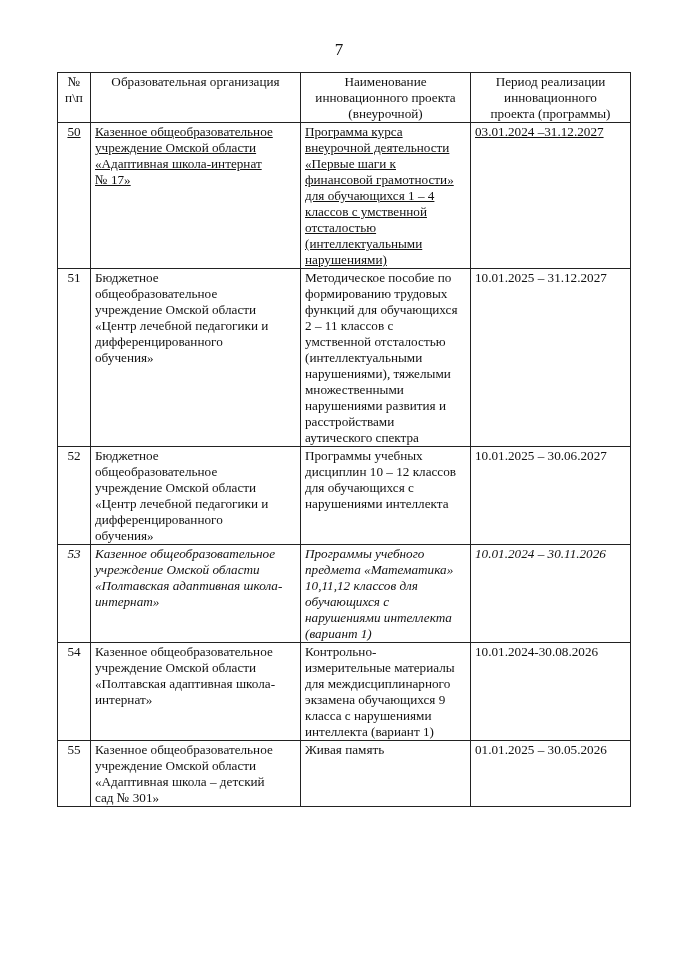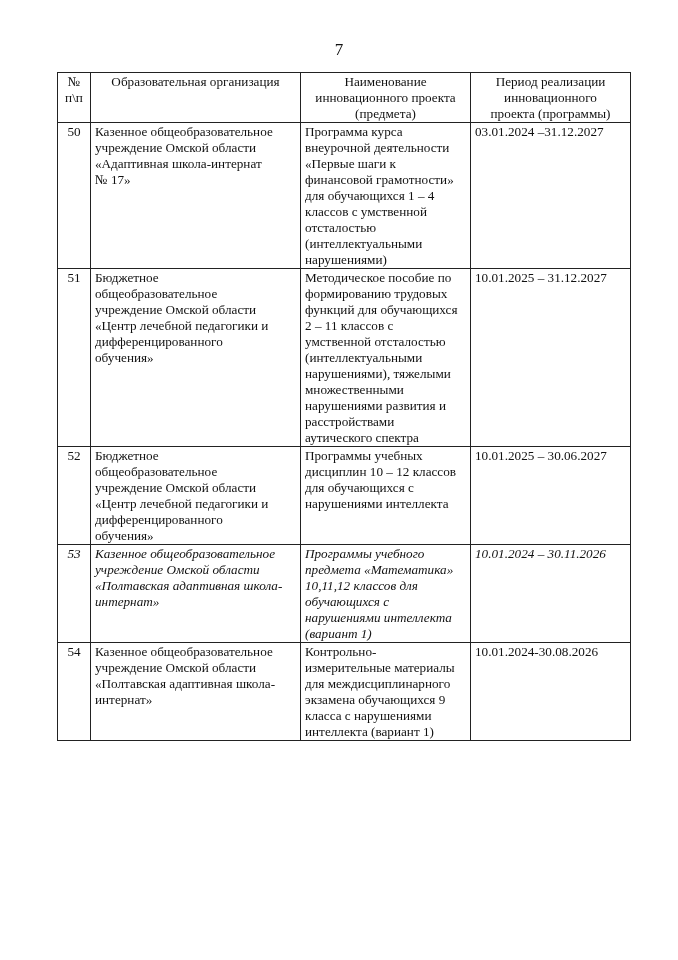--- a/index.html
+++ b/index.html
@@ -13,21 +13,21 @@
                    padding: 1px 4px 0 4px; font-weight: normal; }
   table.projects th { text-align: center; }
   col.c-num { width: 33px; }
   col.c-org { width: 210px; }
   col.c-name { width: 170px; }
   col.c-period { width: 160px; }
   td.num { text-align: center; padding-left: 2px; padding-right: 2px; }
   td.period { padding-left: 8px; white-space: nowrap; }
   .ml { white-space: pre-line; }
   tr.h-head { height: 48px; }
-  tr.h-50 { height: 142px; }
+  tr.h-50 { height: 142px; text-decoration: underline; }
   tr.h-51 { height: 146px; }
   tr.h-52 { height: 94px; }
   tr.h-53 { height: 95px; font-style: italic; }
   tr.h-54 { height: 97px; }
   tr.h-55 { height: 63px; }
   tr.h-56 { height: 79px; }
 </style>
 </head>
 <body>
 
@@ -40,21 +40,21 @@
       <col class="c-name">
       <col class="c-period">
   </colgroup>
   <thead>
     <tr class="h-head">
       <th class="ml">№
 п\п</th>
       <th class="ml">Образовательная организация</th>
       <th class="ml">Наименование
 инновационного проекта
-(предмета)</th>
+(внеурочной)</th>
       <th class="ml">Период реализации
 инновационного
 проекта (программы)</th>
     </tr>
   </thead>
   <tbody>
     <tr class="h-50">
       <td class="num">50</td>
       <td class="ml">Казенное общеобразовательное
 учреждение Омской области
@@ -127,14 +127,23 @@
 «Полтавская адаптивная школа-
 интернат»</td>
       <td class="ml">Контрольно-
 измерительные материалы
 для междисциплинарного
 экзамена обучающихся 9
 класса с нарушениями
 интеллекта (вариант 1)</td>
       <td class="period">10.01.2024-30.08.2026</td>
     </tr>
+    <tr class="h-55">
+      <td class="num">55</td>
+      <td class="ml">Казенное общеобразовательное
+учреждение Омской области
+«Адаптивная школа – детский
+сад № 301»</td>
+      <td class="ml">Живая память</td>
+      <td class="period">01.01.2025 – 30.05.2026</td>
+    </tr>
   </tbody>
 </table>
 
 </body></html>

